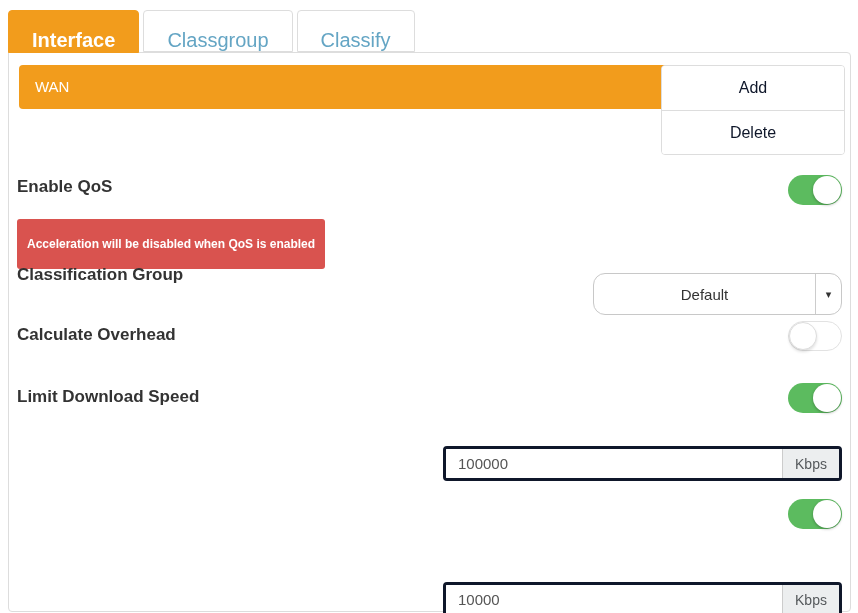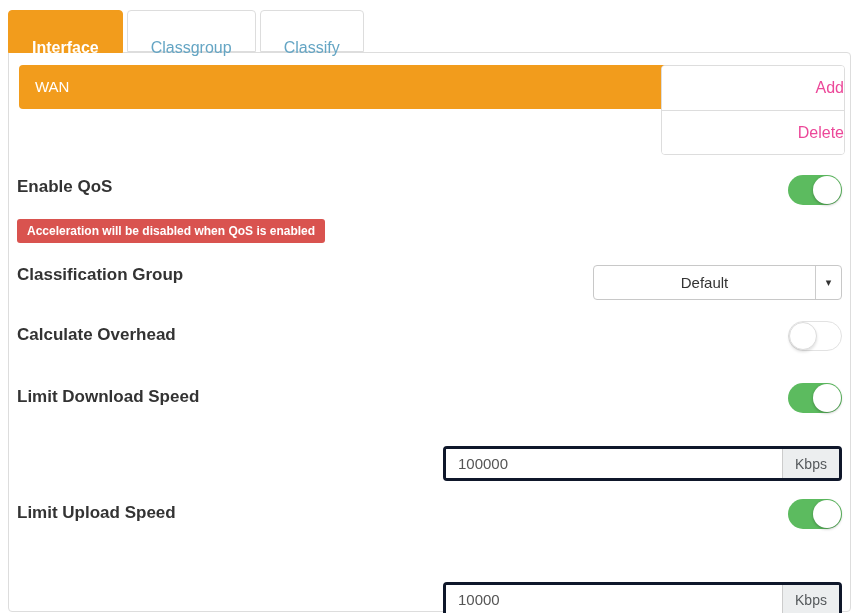--- a/index.html
+++ b/index.html
@@ -1,61 +1,61 @@
 <!DOCTYPE html>
 <html><head>
 <meta charset="utf-8">
 <style>
   * { margin:0; padding:0; box-sizing:border-box; }
   html,body { width:858px; height:613px; background:#fff;
     font-family:"Liberation Sans", sans-serif; position:relative; overflow:hidden; }
 
   
   .tabbar { position:absolute; top:10px; left:8px; display:flex; gap:4px; z-index:3; }
-  .tab { height:42px; line-height:42px; padding:16px 23px; font-size:16px;
+  .tab { height:42px; line-height:42px; padding:8px 23px; font-size:20px;
     color:#64A5C4; background:#fff; border:1px solid #ddd;
     border-radius:4px 4px 0 0; cursor:pointer; }
   .tab.active { background:#F29C1C; border-color:#F29C1C; color:#fff;
     font-weight:bold; height:43px; }
 
   
   .pane { position:absolute; left:8px; top:52px; width:843px; height:560px;
     border:1px solid #ddd; border-radius:0 4px 4px 4px; background:#fff; }
 
   .wan-bar { position:absolute; left:10px; top:12px; width:692px; height:44px;
     background:#F29C1C; border-radius:4px; color:#fff; font-size:15px;
     line-height:44px; padding-left:16px; cursor:pointer; }
 
   .btn-group { position:absolute; left:652px; top:12px; width:184px;
     border:1px solid #ddd; border-radius:4px; background:#fff; overflow:hidden; }
-  .btn { height:44px; line-height:44px; text-align:right; font-size:16px;
-    color:#ec4899; cursor:pointer; background:#fff; }
+  .btn { height:44px; line-height:44px; text-align:center; font-size:16px;
+    color:#0f172a; cursor:pointer; background:#fff; }
   .btn + .btn { border-top:1px solid #ddd; }
 
   .row-label { position:absolute; left:8px; font-size:17px; font-weight:bold;
     color:#333; white-space:nowrap; }
 
   .badge-warning { position:absolute; left:8px; top:166px; display:inline-block;
     background:#D9534F; color:#fff; font-size:12px; font-weight:bold;
-    padding:5px 10px; border-radius:3px; }
+    padding:18px 10px; border-radius:3px; }
 
   
   .toggle { position:absolute; right:8px; width:54px; height:30px;
     border-radius:15px; cursor:pointer; }
   .toggle .knob { position:absolute; top:1px; width:28px; height:28px;
     border-radius:50%; background:#fff; }
   .toggle.on { background:#5CBB5F; }
   .toggle.on .knob { right:1px; box-shadow:0 1px 3px rgba(0,0,0,.3); }
   .toggle.off { background:#fff; border:1px solid #e2e2e2; }
   .toggle.off .knob { left:0px; top:0px; border:1px solid #ddd;
     box-shadow:0 2px 3px rgba(0,0,0,.12); }
 
   
-  .select { position:absolute; right:8px; top:212px; width:249px; height:35px;
-    border:1px solid #c8c8c8; border-radius:4px; background:#fff; display:flex;
+  .select { position:absolute; right:8px; top:220px; width:249px; height:42px;
+    border:1px solid #c8c8c8; border-radius:12px; background:#fff; display:flex;
     cursor:pointer; }
   .select .sel-value { flex:1; display:flex; align-items:center;
     justify-content:center; font-size:15px; color:#333; }
   .select .sel-caret { width:26px; border-left:1px solid #ccc; display:flex;
     align-items:center; justify-content:center; font-size:11px; color:#333; }
 
   
   .input-group { position:absolute; right:8px; width:399px; height:35px;
     border:3px solid #0f172a; border-radius:4px; display:flex; overflow:hidden;
     background:#fff; }
@@ -104,21 +104,20 @@
   <div class="row-label" style="top:334px;">Limit Download Speed</div>
   <div class="toggle on" style="top:330px;">
     <div class="knob"></div>
   </div>
 
   <div class="input-group" style="top:393px;">
     <input type="text" value="100000" style="">
     <div class="addon">Kbps</div>
   </div>
 
-  <div class="row-label" style="top:450px;">Limit Upload Speed</div>
   <div class="toggle on" style="top:446px;">
     <div class="knob"></div>
   </div>
 
   <div class="input-group" style="top:529px;">
     <input type="text" value="10000" style="">
     <div class="addon">Kbps</div>
   </div>
 
 </div>

